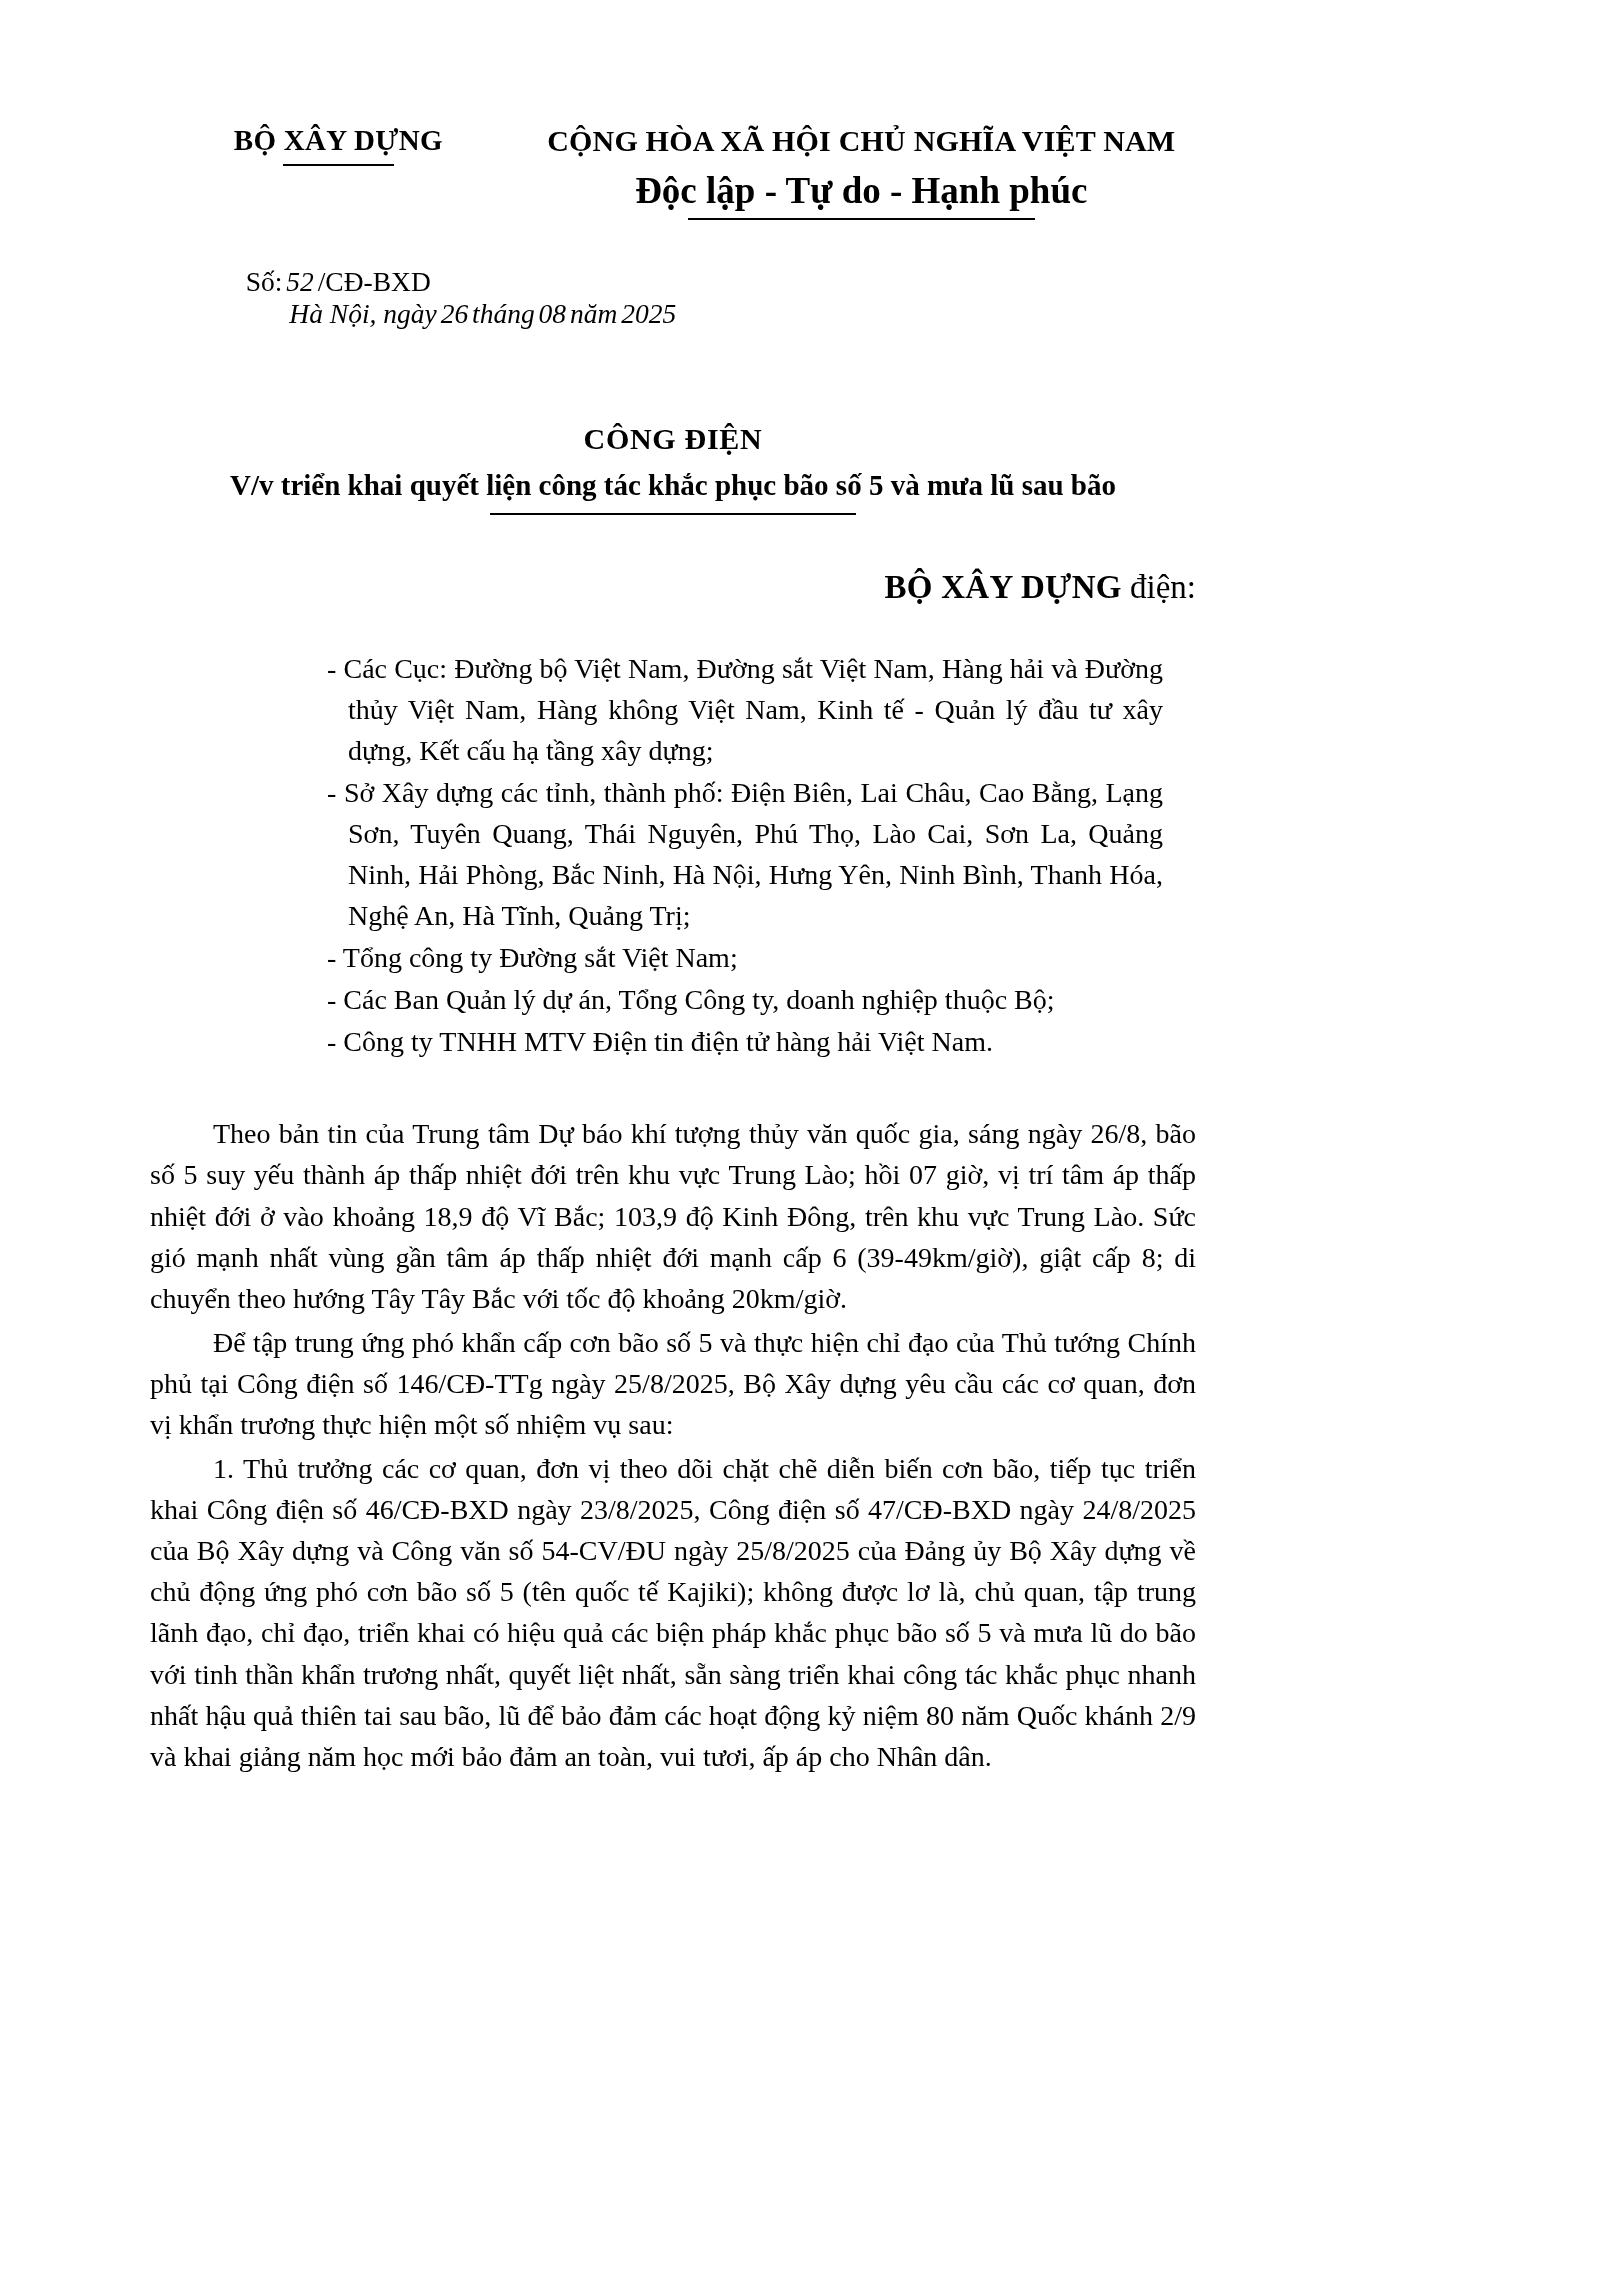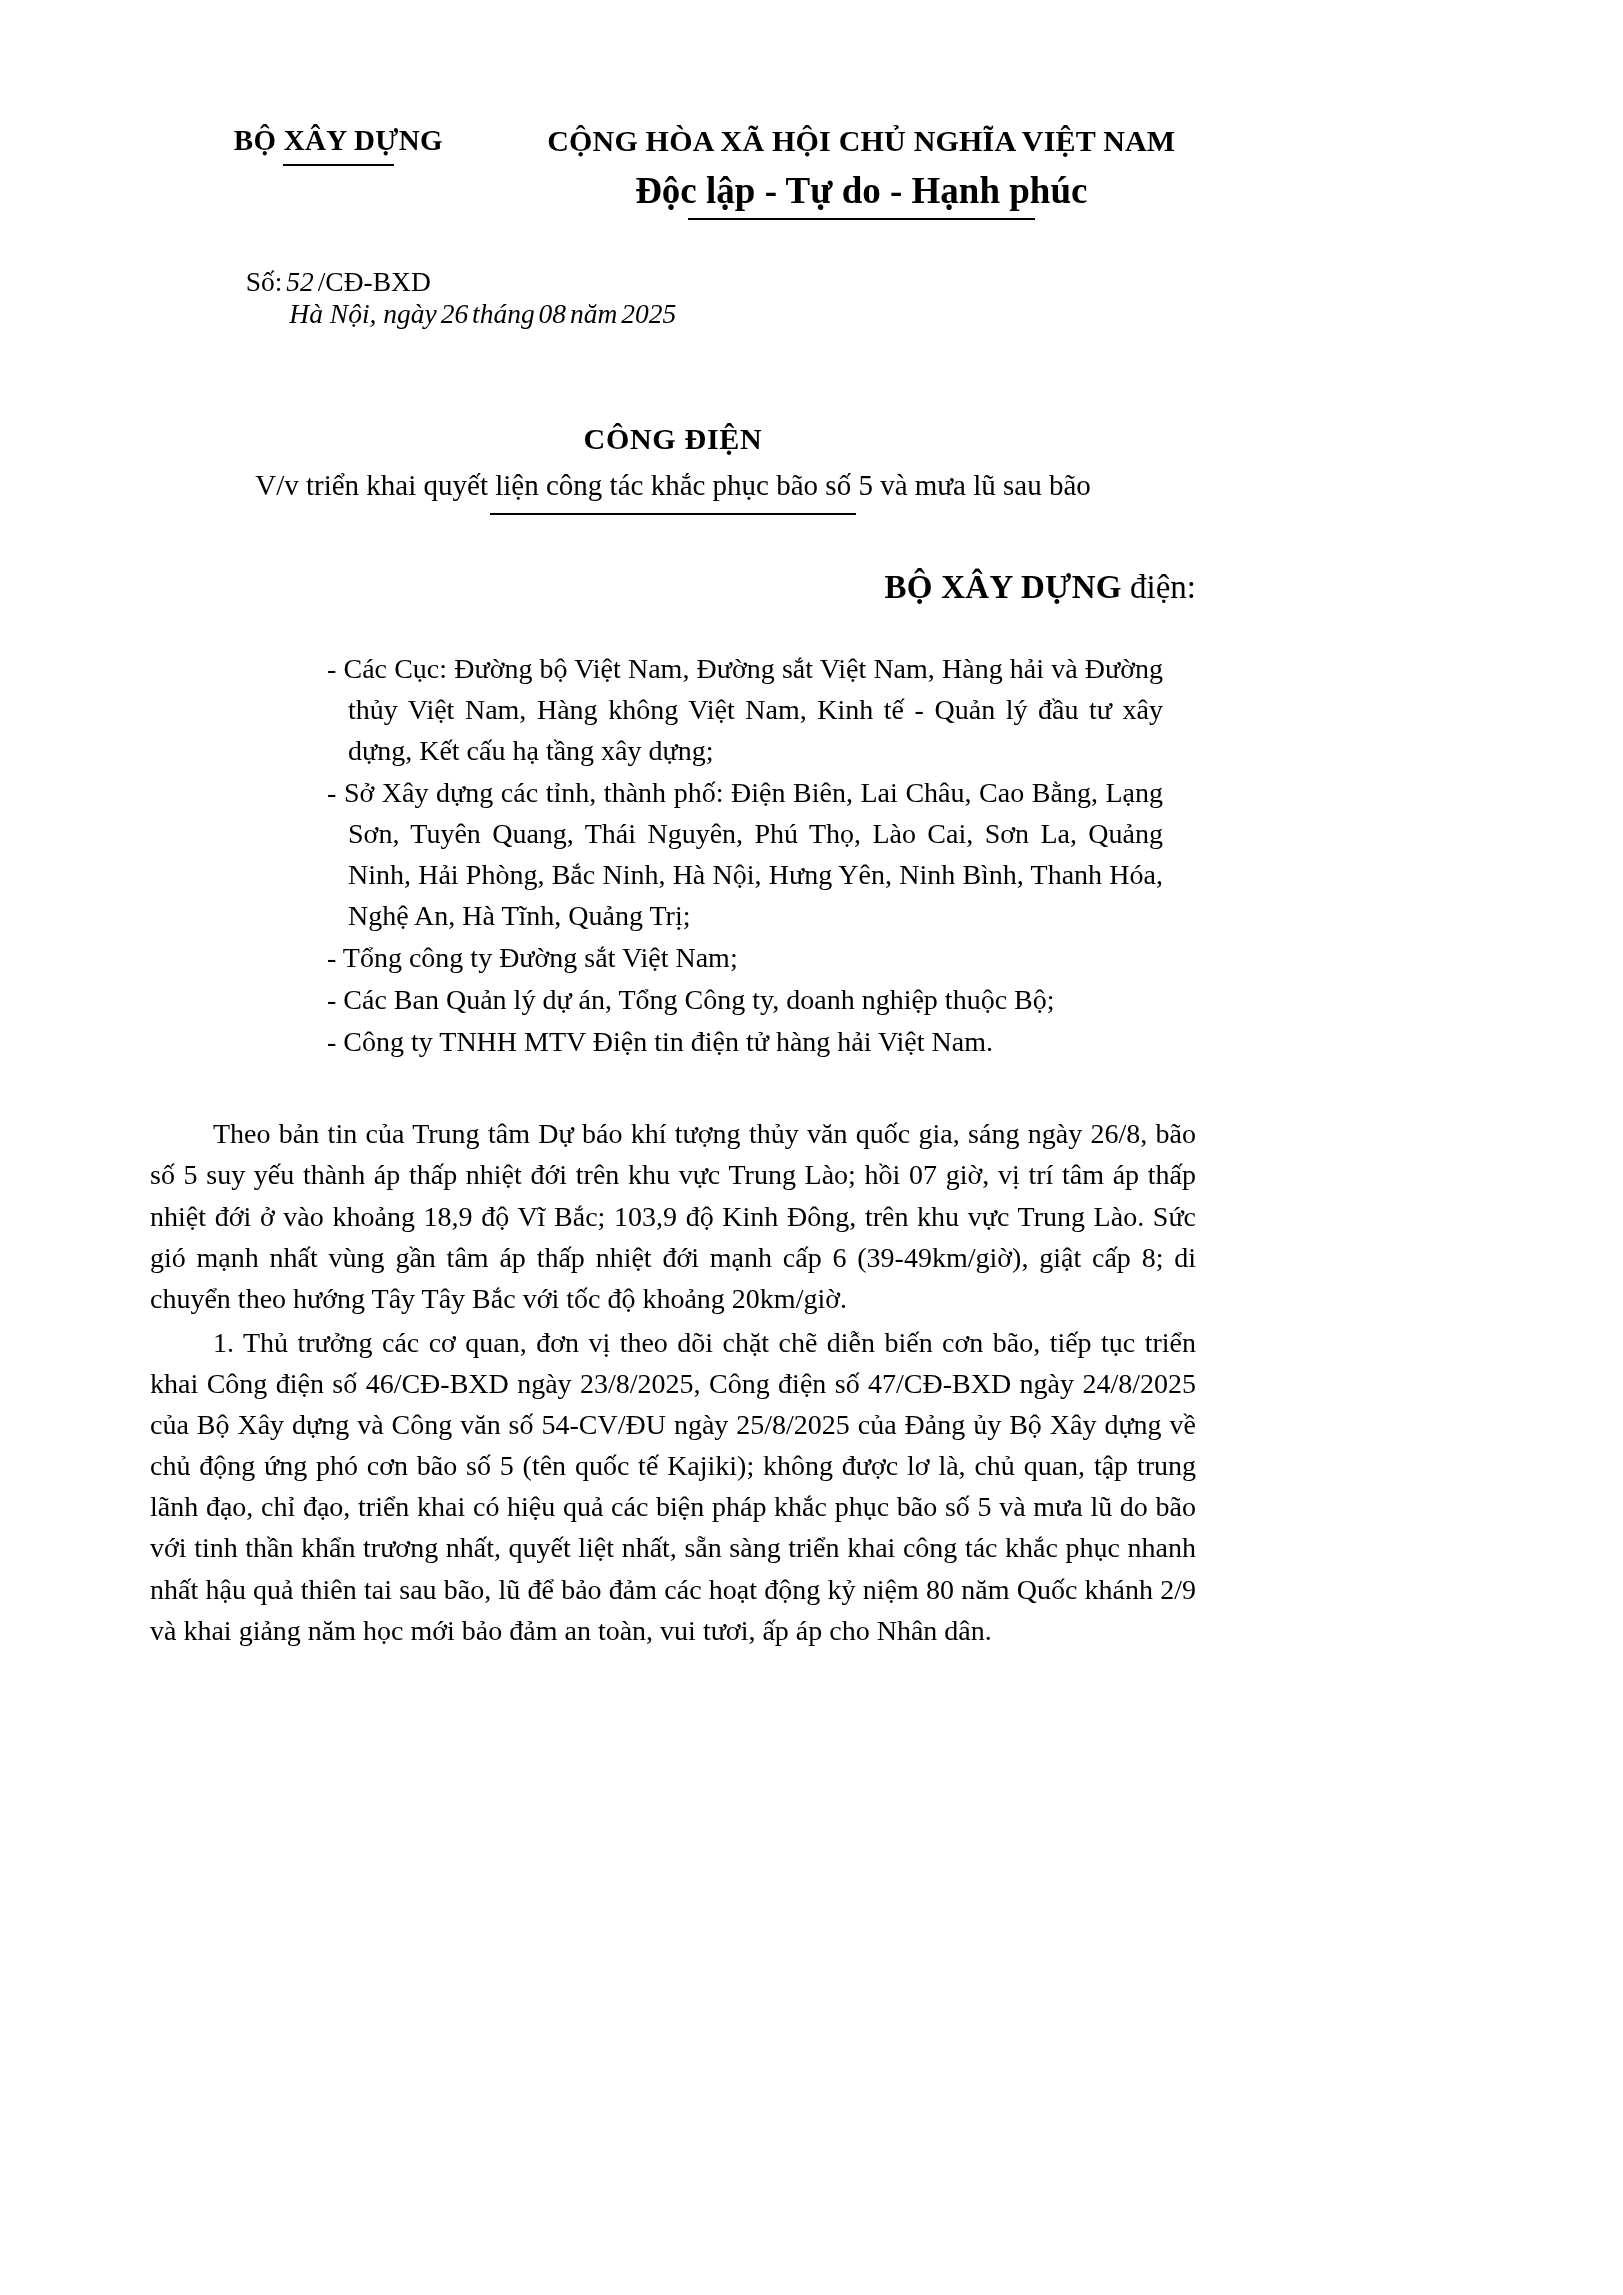--- a/index.html
+++ b/index.html
@@ -111,21 +111,21 @@
     text-align: center;
     margin-top: 92px;
   }
   .doc-type {
     font-size: 30px;
     font-weight: bold;
     letter-spacing: 0.7px;
   }
   .doc-subject {
     font-size: 29px;
-    font-weight: normal;
+    font-weight: bold;
     margin-top: 10.5px;
     display: inline-block;
     position: relative;
     line-height: 1.3;
   }
   .rule-subject::after {
     content: "";
     display: block;
     height: 2px;
     background: #000;
@@ -207,17 +207,18 @@
   <div class="recipients">
     <div class="rec">- Các Cục: Đường bộ Việt Nam, Đường sắt Việt Nam, Hàng hải và Đường thủy Việt Nam, Hàng không Việt Nam, Kinh tế - Quản lý đầu tư xây dựng, Kết cấu hạ tầng xây dựng;</div>
     <div class="rec">- Sở Xây dựng các tỉnh, thành phố: Điện Biên, Lai Châu, Cao Bằng, Lạng Sơn, Tuyên Quang, Thái Nguyên, Phú Thọ, Lào Cai, Sơn La, Quảng Ninh, Hải Phòng, Bắc Ninh, Hà Nội, Hưng Yên, Ninh Bình, Thanh Hóa, Nghệ An, Hà Tĩnh, Quảng Trị;</div>
     <div class="rec">- Tổng công ty Đường sắt Việt Nam;</div>
     <div class="rec">- Các Ban Quản lý dự án, Tổng Công ty, doanh nghiệp thuộc Bộ;</div>
     <div class="rec">- Công ty TNHH MTV Điện tin điện tử hàng hải Việt Nam.</div>
   </div>
 
   <div class="body-text">
     <p>Theo bản tin của Trung tâm Dự báo khí tượng thủy văn quốc gia, sáng ngày 26/8, bão số 5 suy yếu thành áp thấp nhiệt đới trên khu vực Trung Lào; hồi 07 giờ, vị trí tâm áp thấp nhiệt đới ở vào khoảng 18,9 độ Vĩ Bắc; 103,9 độ Kinh Đông, trên khu vực Trung Lào. Sức gió mạnh nhất vùng gần tâm áp thấp nhiệt đới mạnh cấp 6 (39-49km/giờ), giật cấp 8; di chuyển theo hướng Tây Tây Bắc với tốc độ khoảng 20km/giờ.</p>
+    <p>Để tập trung ứng phó khẩn cấp cơn bão số 5 và thực hiện chỉ đạo của Thủ tướng Chính phủ tại Công điện số 146/CĐ-TTg ngày 25/8/2025, Bộ Xây dựng yêu cầu các cơ quan, đơn vị khẩn trương thực hiện một số nhiệm vụ sau:</p>
     <p>1. Thủ trưởng các cơ quan, đơn vị theo dõi chặt chẽ diễn biến cơn bão, tiếp tục triển khai Công điện số 46/CĐ-BXD ngày 23/8/2025, Công điện số 47/CĐ-BXD ngày 24/8/2025 của Bộ Xây dựng và Công văn số 54-CV/ĐU ngày 25/8/2025 của Đảng ủy Bộ Xây dựng về chủ động ứng phó cơn bão số 5 (tên quốc tế Kajiki); không được lơ là, chủ quan, tập trung lãnh đạo, chỉ đạo, triển khai có hiệu quả các biện pháp khắc phục bão số 5 và mưa lũ do bão với tinh thần khẩn trương nhất, quyết liệt nhất, sẵn sàng triển khai công tác khắc phục nhanh nhất hậu quả thiên tai sau bão, lũ để bảo đảm các hoạt động kỷ niệm 80 năm Quốc khánh 2/9 và khai giảng năm học mới bảo đảm an toàn, vui tươi, ấp áp cho Nhân dân.</p>
   </div>
 
 </div>
 
 
 </body></html>

